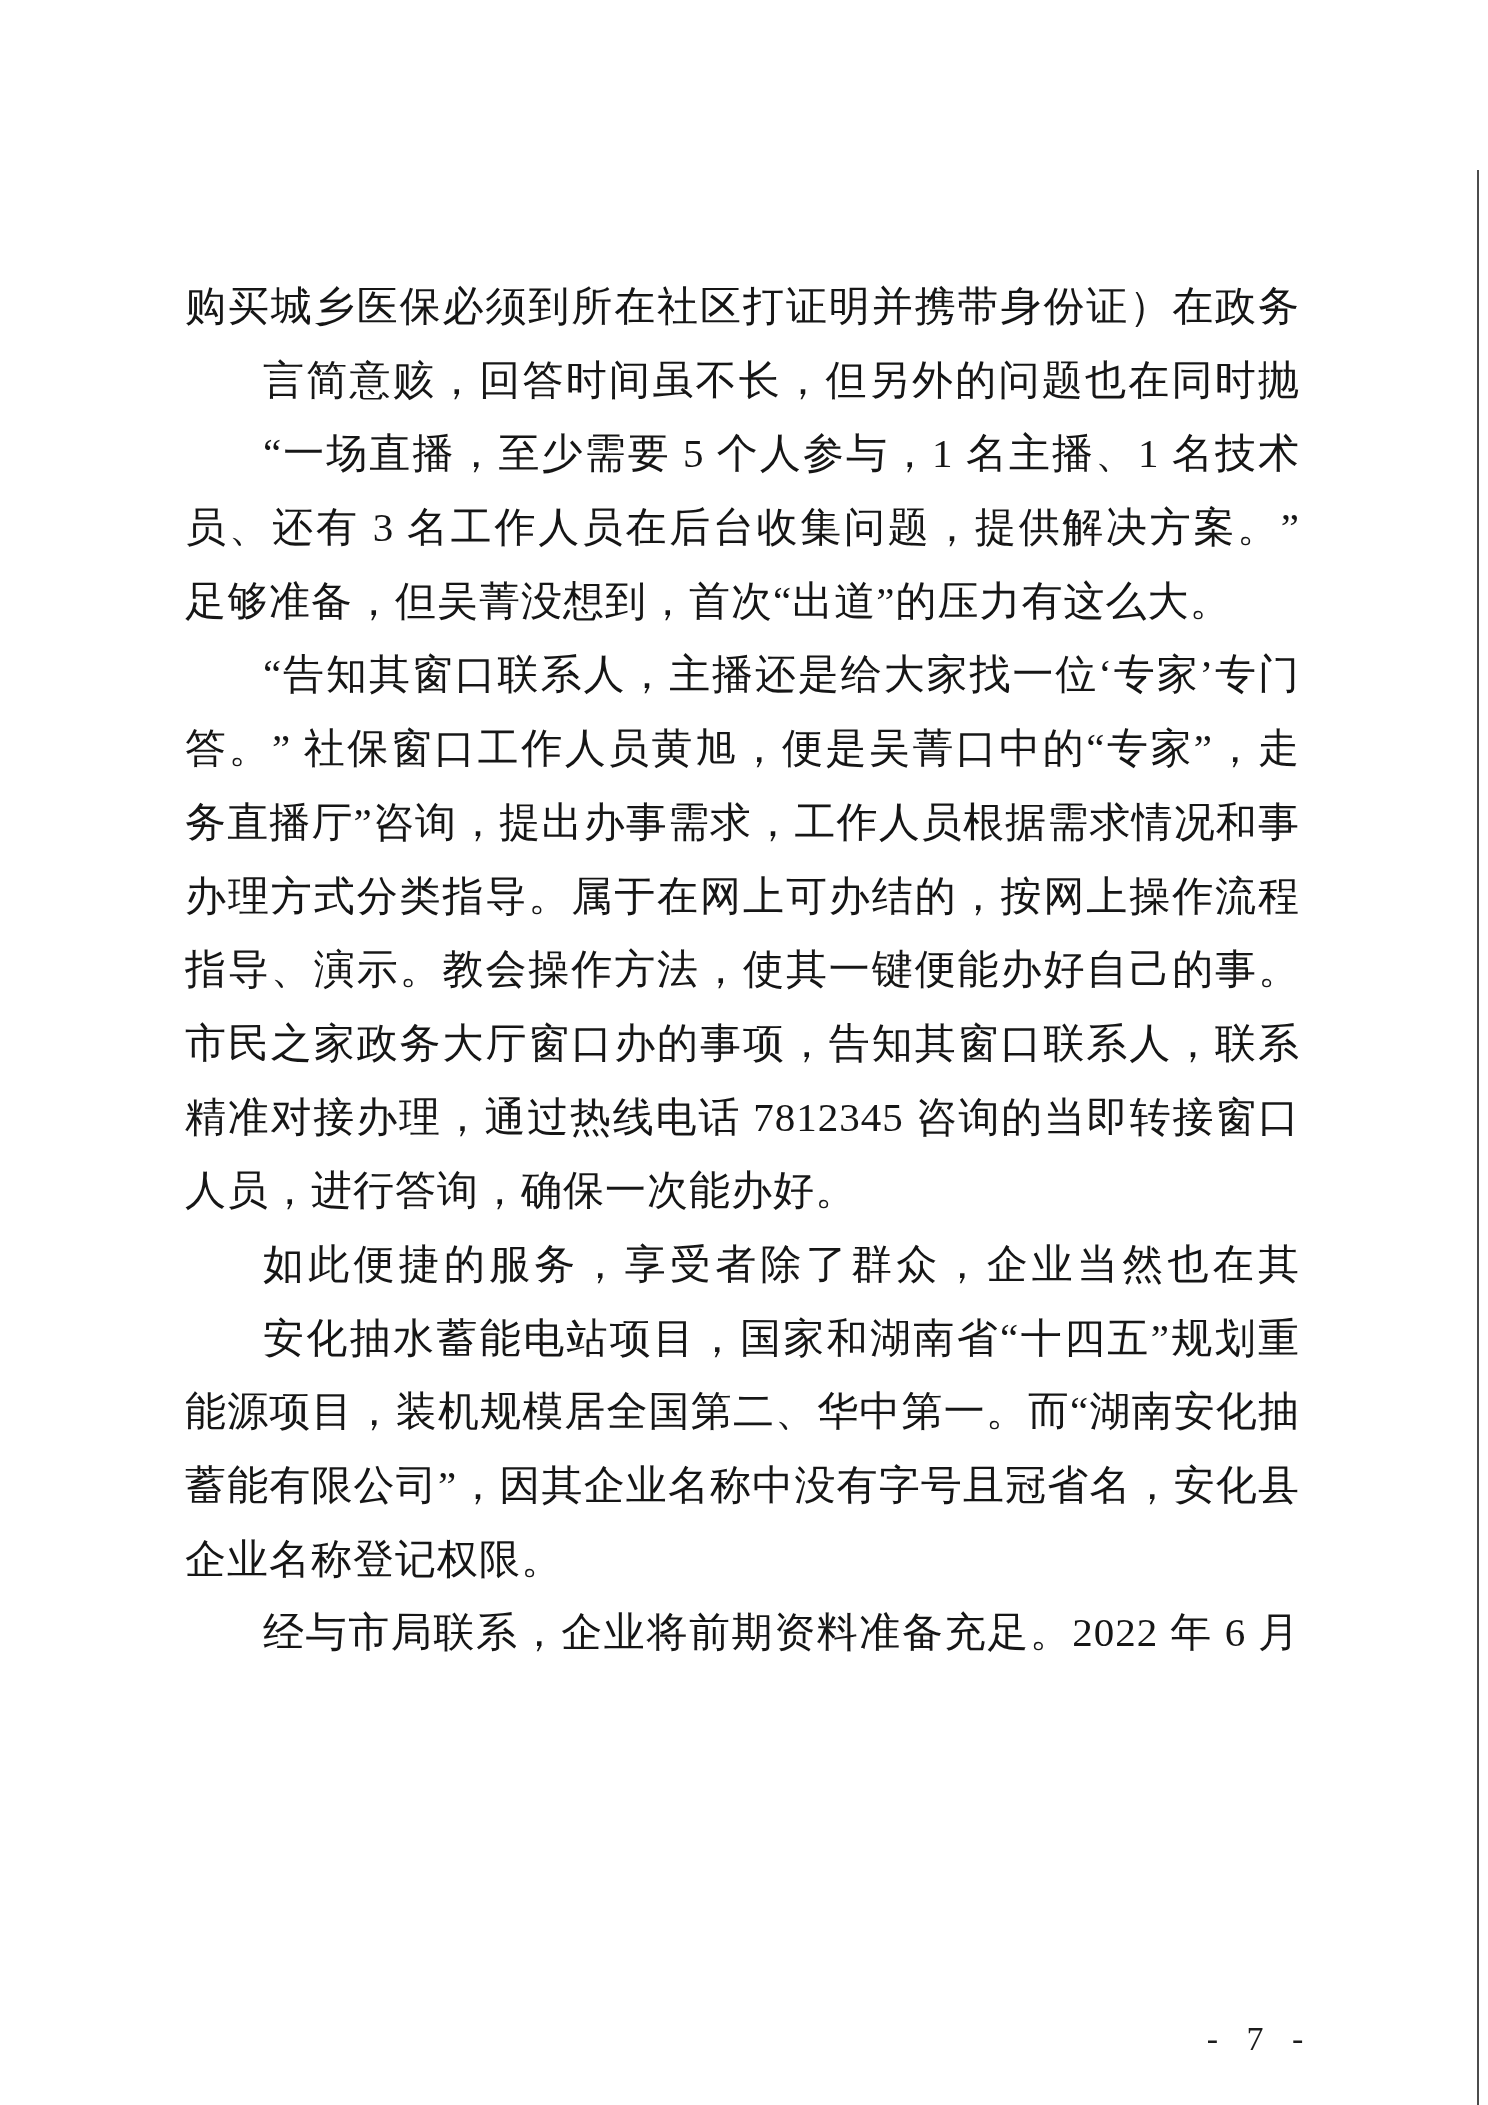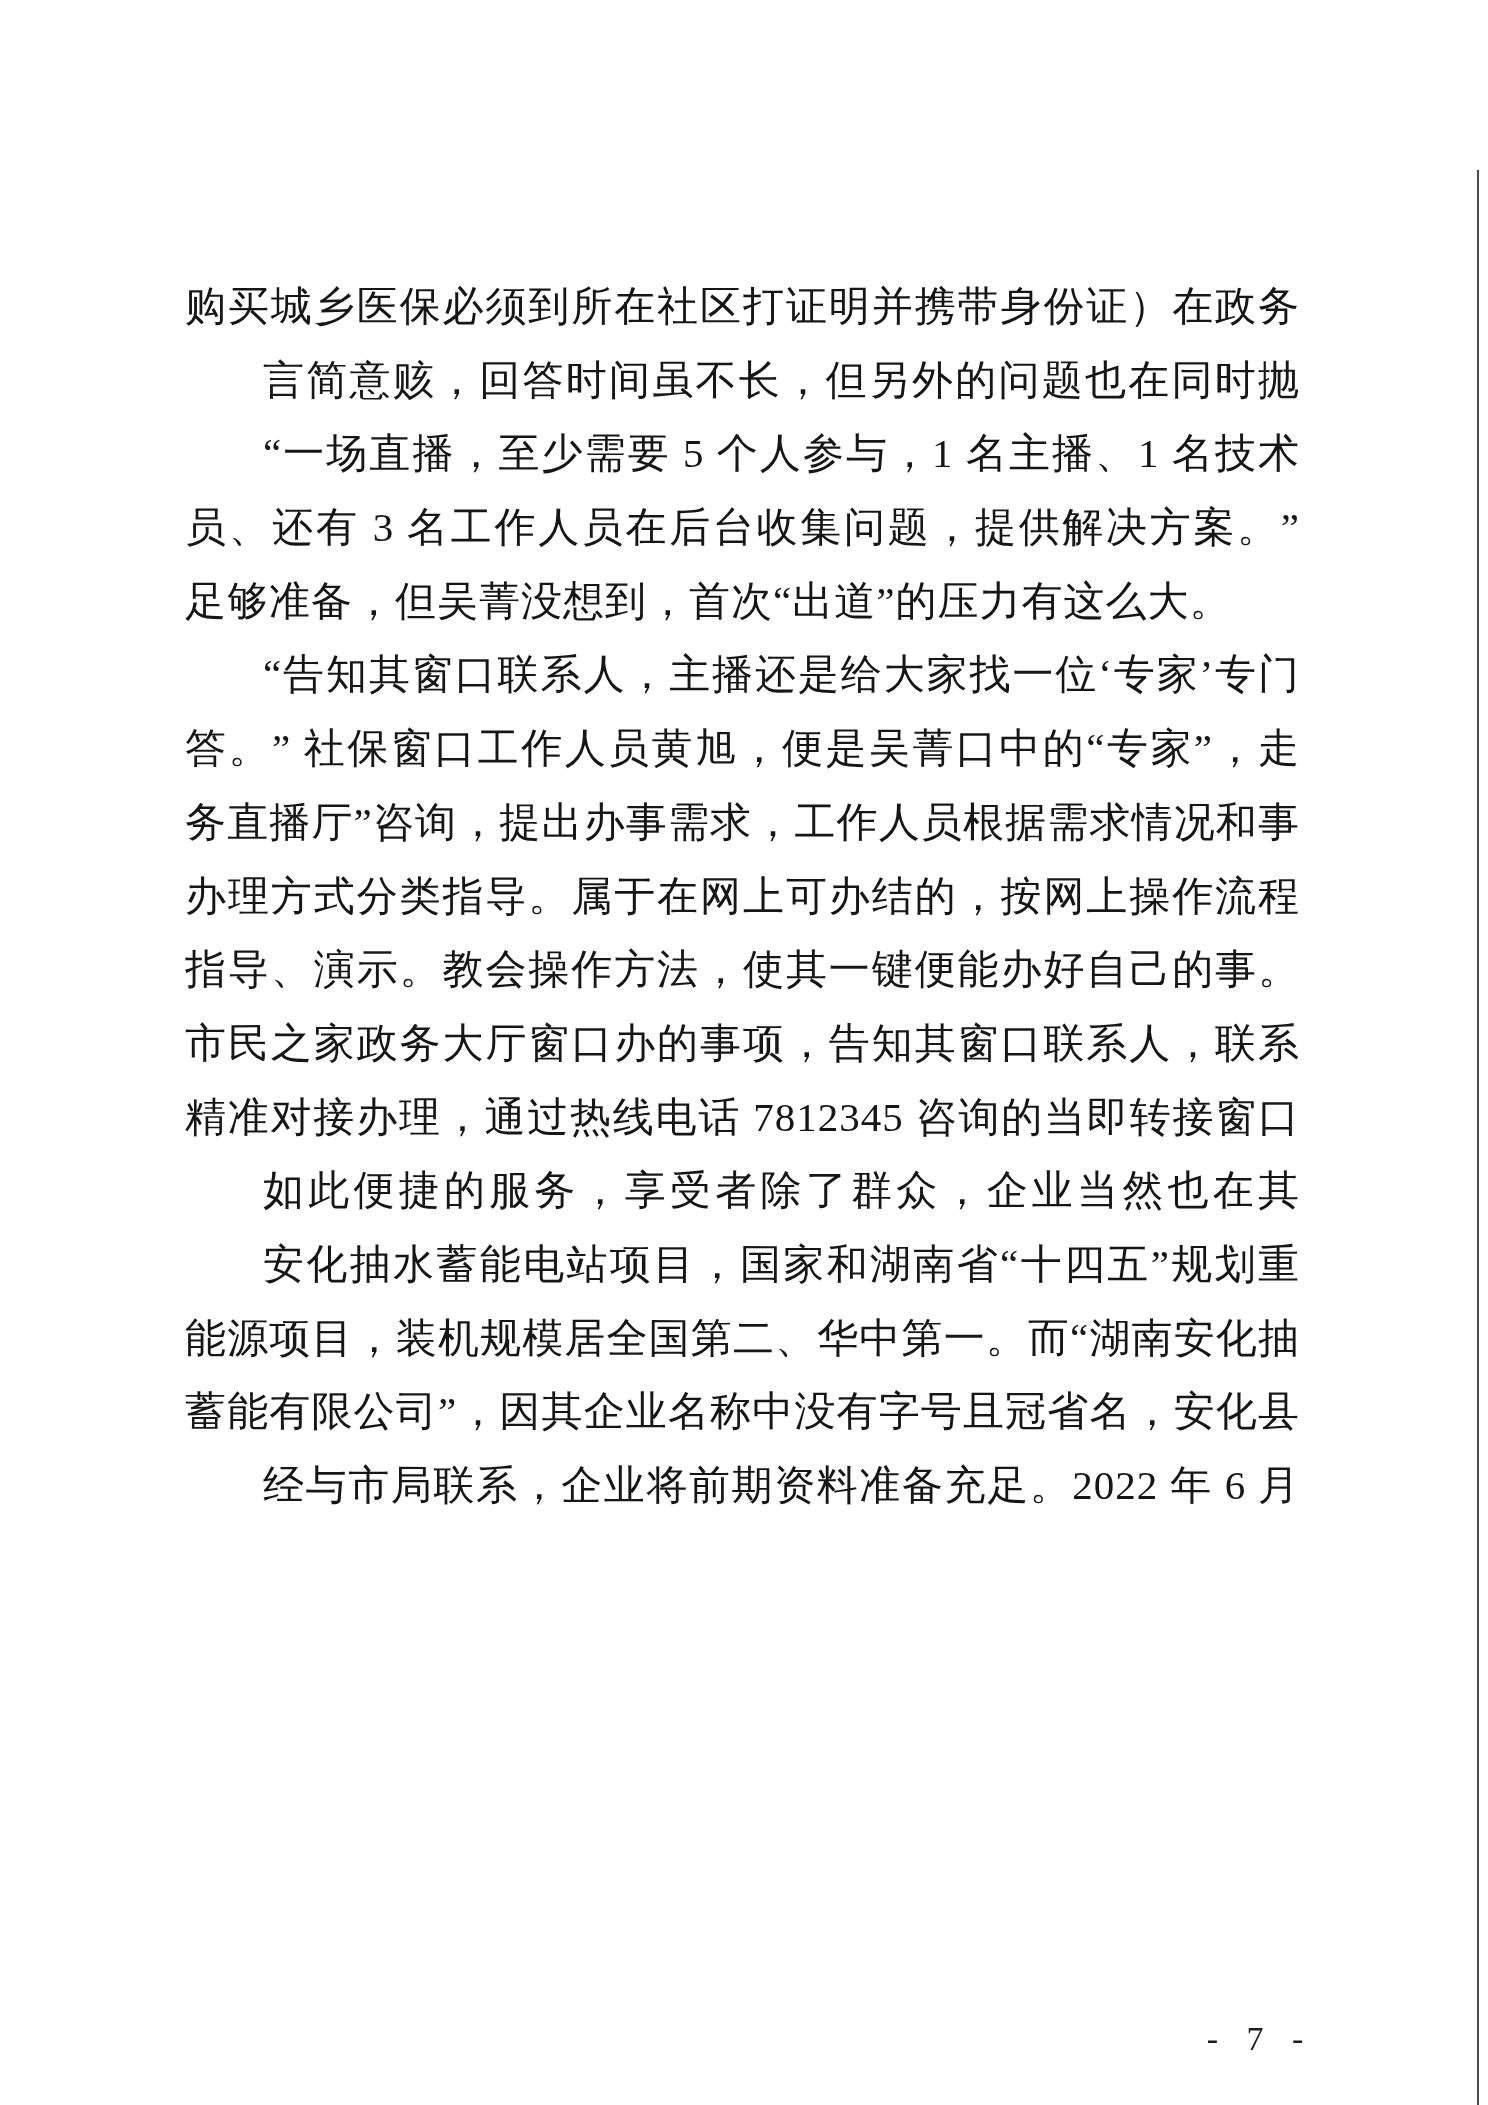--- a/index.html
+++ b/index.html
@@ -83,28 +83,30 @@
       <div class="para">
         <div class="line indent">“告知其窗口联系人，主播还是给大家找一位‘专家’专门解</div>
         <div class="line">答。” 社保窗口工作人员黄旭，便是吴菁口中的“专家”，走进</div>
       </div>
       <div class="para">
         <div class="line">务直播厅”咨询，提出办事需求，工作人员根据需求情况和事项</div>
         <div class="line">办理方式分类指导。属于在网上可办结的，按网上操作流程进行</div>
         <div class="line">指导、演示。教会操作方法，使其一键便能办好自己的事。需到</div>
         <div class="line">市民之家政务大厅窗口办的事项，告知其窗口联系人，联系电话，</div>
         <div class="line">精准对接办理，通过热线电话 7812345 咨询的当即转接窗口工作</div>
+        <div class="line end">人员，进行答询，确保一次能办好。</div>
       </div>
       <div class="para">
         <div class="line indent end">如此便捷的服务，享受者除了群众，企业当然也在其列。</div>
       </div>
       <div class="para">
         <div class="line indent">安化抽水蓄能电站项目，国家和湖南省“十四五”规划重点</div>
         <div class="line">能源项目，装机规模居全国第二、华中第一。而“湖南安化抽水</div>
         <div class="line">蓄能有限公司”，因其企业名称中没有字号且冠省名，安化县无</div>
+        <div class="line end">企业名称登记权限。</div>
       </div>
       <div class="para">
         <div class="line indent">经与市局联系，企业将前期资料准备充足。2022 年 6 月 17</div>
       </div>
     </div>
   <div class="page-num">- 7 -</div>
   <div class="edge-line"></div>
 </div>
 
 </body></html>

